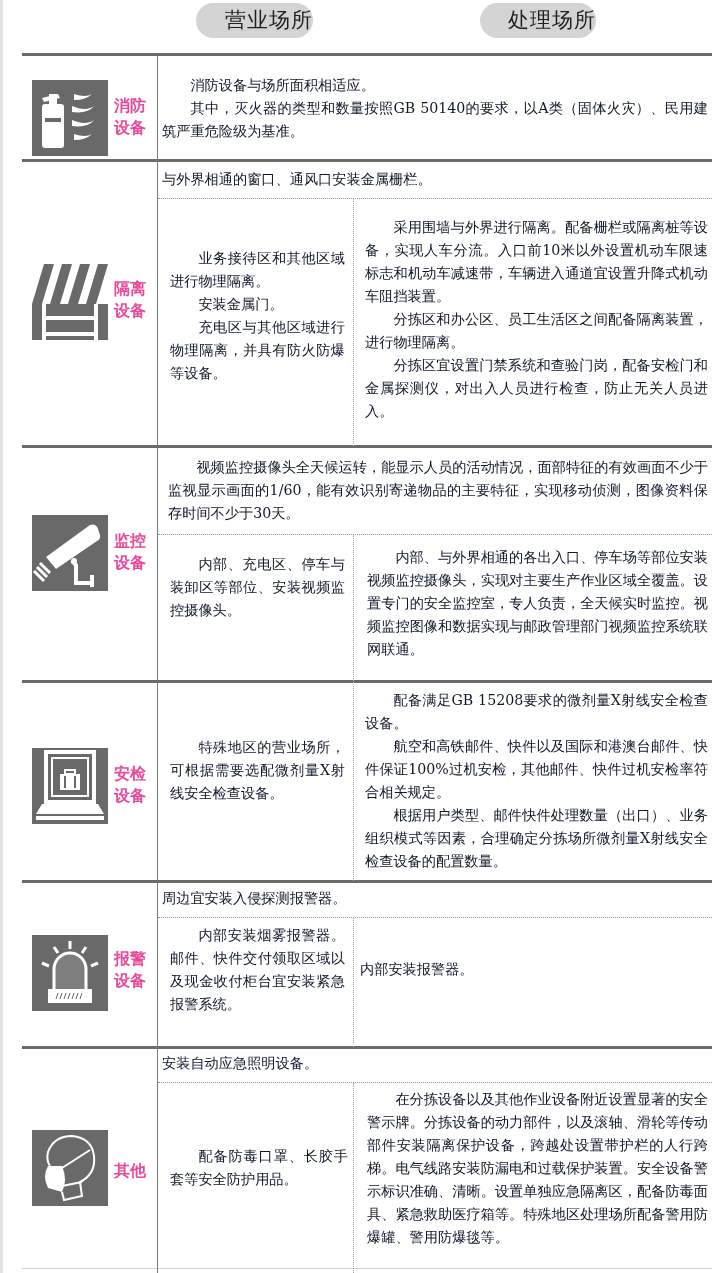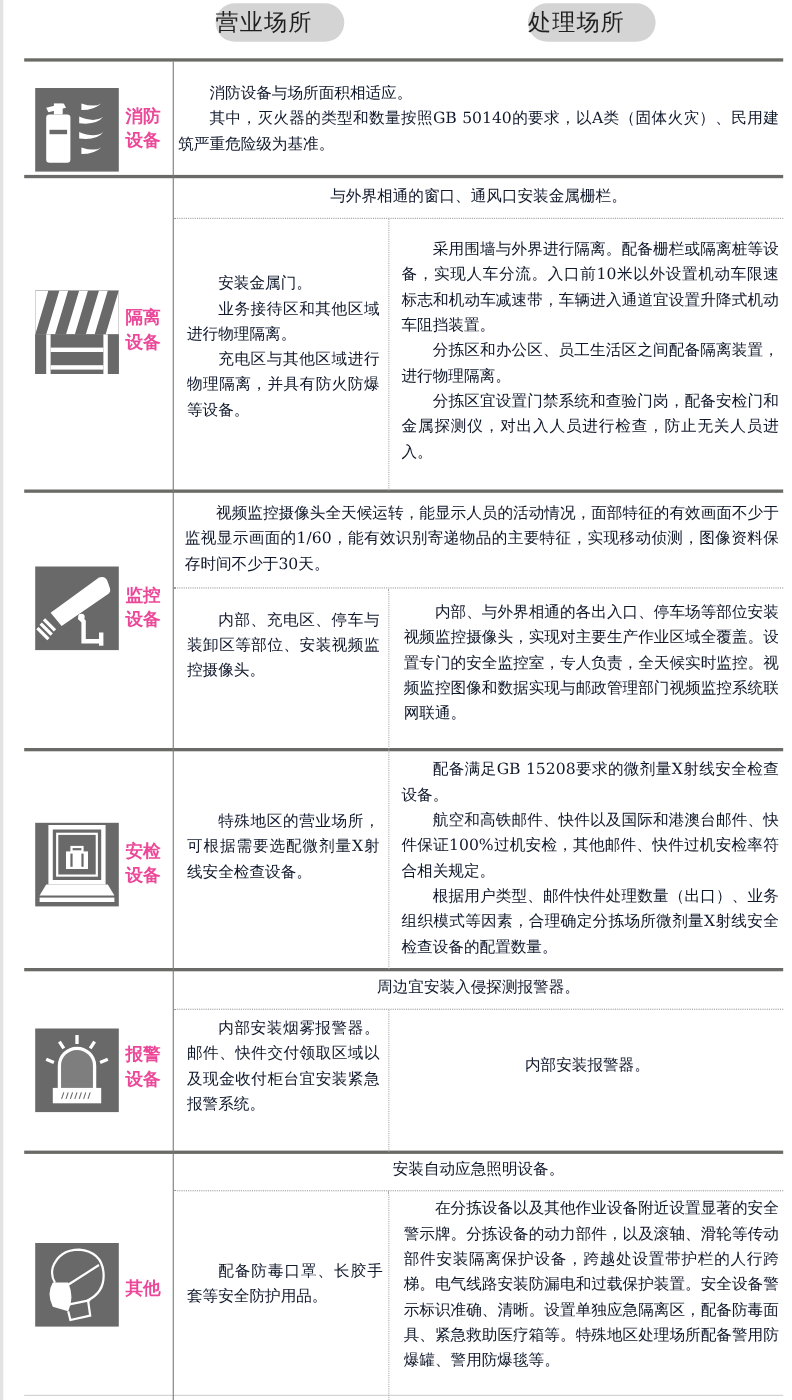--- a/index.html
+++ b/index.html
@@ -4,21 +4,21 @@
 <style>
   * { box-sizing: border-box; margin: 0; padding: 0; }
   html, body { width: 720px; height: 1273px; background: #ffffff; overflow: hidden; }
   body { position: relative; font-family: "DejaVu Serif", "Liberation Serif", serif; color: #2a2a2a; }
   .left-edge { position: absolute; left: 0; top: 0; width: 3px; height: 1273px; background: #e3e3e3; }
 
   .pill {
     position: absolute; top: 3px; height: 35px; border-radius: 18px;
     background: #d4d4d4; color: #1f1f1f;
     font-family: "DejaVu Sans", "Liberation Sans", sans-serif;
-    font-size: 21px; line-height: 35px; text-align: left; letter-spacing: 1px;
+    font-size: 21px; line-height: 35px; text-align: right; letter-spacing: 1px;
   }
   .pill-a { left: 196px; width: 117px; }
   .pill-b { left: 480px; width: 116px; }
 
   .rule { position: absolute; left: 22px; right: 8px; height: 3px; background: #6a6a66; }
   .vline { position: absolute; left: 157px; width: 1px; background: #7a7a74; }
   .dvline { position: absolute; width: 0; border-left: 1px dotted #a9a9a9; }
   .dhline { position: absolute; left: 158px; right: 8px; height: 0; border-top: 1px dotted #9c9c9c; }
 
   .icon-box {
@@ -27,21 +27,21 @@
   .icon-box svg { width: 76px; height: 76px; display: block; }
   .cat-label {
     position: absolute; left: 114px; width: 40px;
     font-family: "DejaVu Sans", "Liberation Sans", sans-serif;
     font-size: 16px; line-height: 22px; color: #ec4899; font-weight: bold;
   }
 
   .txt { position: absolute; font-size: 14.2px; line-height: 23px; color: #0f172a; text-align: justify; }
   .txt p { text-indent: 2em; }
   .txt p.noind { text-indent: 0; }
-  .center { text-align: center; font-family: Liberation Serif, serif; }
+  .center { text-align: left; font-family: Liberation Serif, serif; }
 </style>
 </head>
 <body>
 
 <div class="left-edge"></div>
 
 <div class="pill pill-a">营业场所</div>
 <div class="pill pill-b">处理场所</div>
 
 <div class="rule" style="top:53px"></div>
@@ -98,22 +98,22 @@
     </svg>
   </div>
   <div class="cat-label" style="top:278px">
     <div>隔离</div>
       <div>设备</div>
   </div>
   <div class="txt center" style="left:162px;top:168px;width:546px">
     <p class="noind">与外界相通的窗口、通风口安装金属栅栏。</p>
   </div>
   <div class="txt" style="left:170px;top:247px;width:175px">
+    <p>业务接待区和其他区域进行物理隔离。</p>
     <p>安装金属门。</p>
-    <p>业务接待区和其他区域进行物理隔离。</p>
     <p>充电区与其他区域进行物理隔离，并具有防火防爆等设备。</p>
   </div>
   <div class="txt" style="left:365px;top:216px;width:343px">
     <p>采用围墙与外界进行隔离。配备栅栏或隔离桩等设备，实现人车分流。入口前10米以外设置机动车限速标志和机动车减速带，车辆进入通道宜设置升降式机动车阻挡装置。</p>
     <p>分拣区和办公区、员工生活区之间配备隔离装置，进行物理隔离。</p>
     <p>分拣区宜设置门禁系统和查验门岗，配备安检门和金属探测仪，对出入人员进行检查，防止无关人员进入。</p>
   </div>
 </section>
 
 <section>

